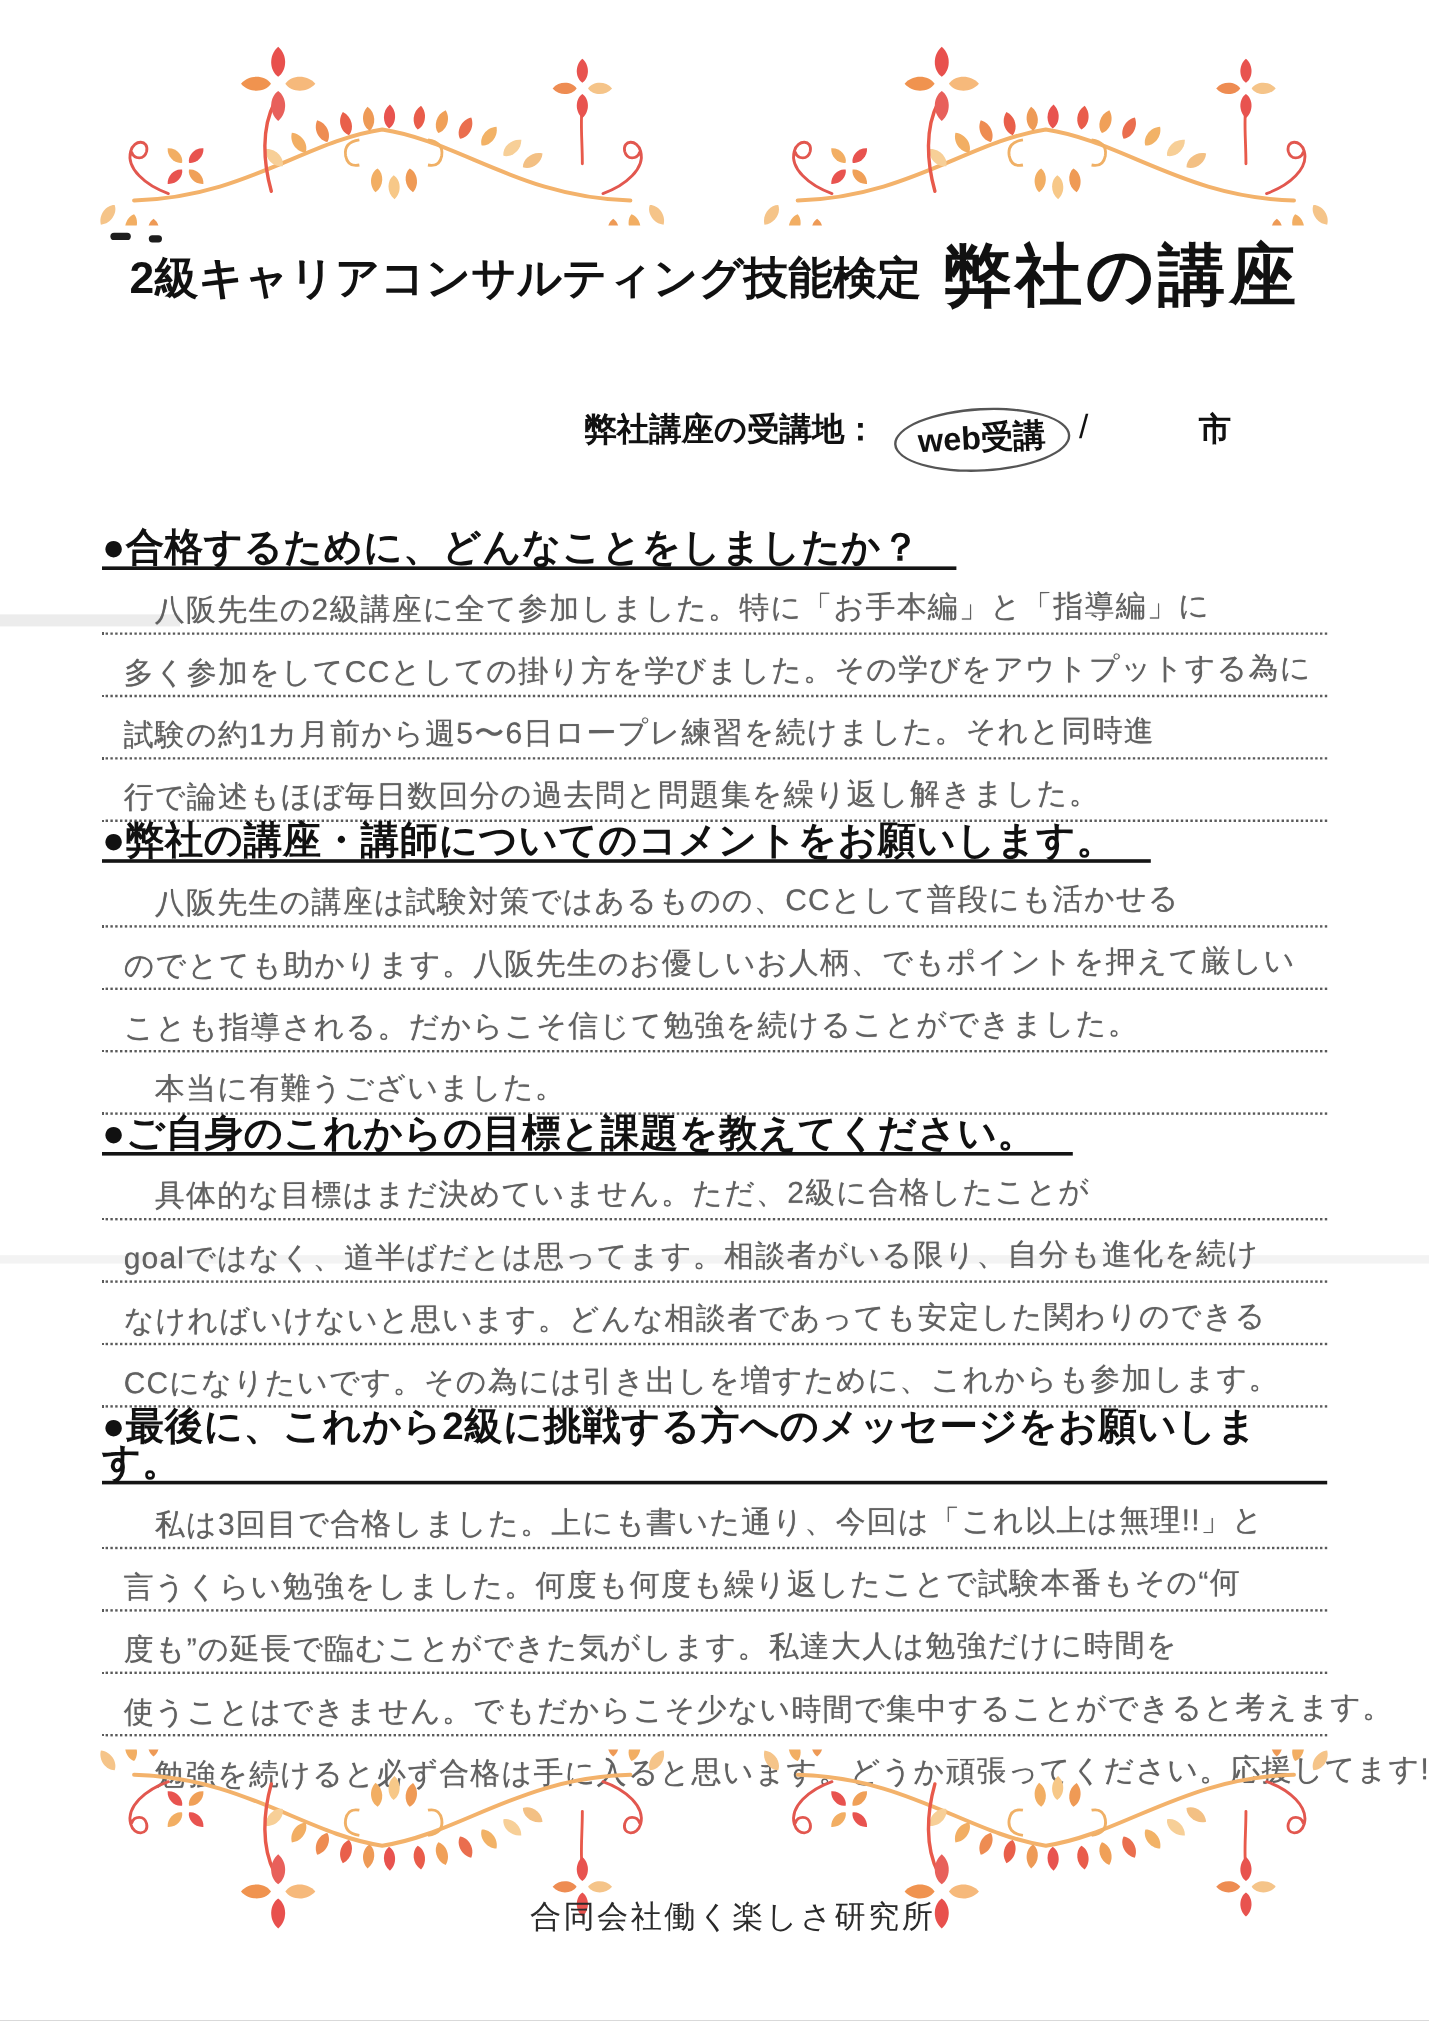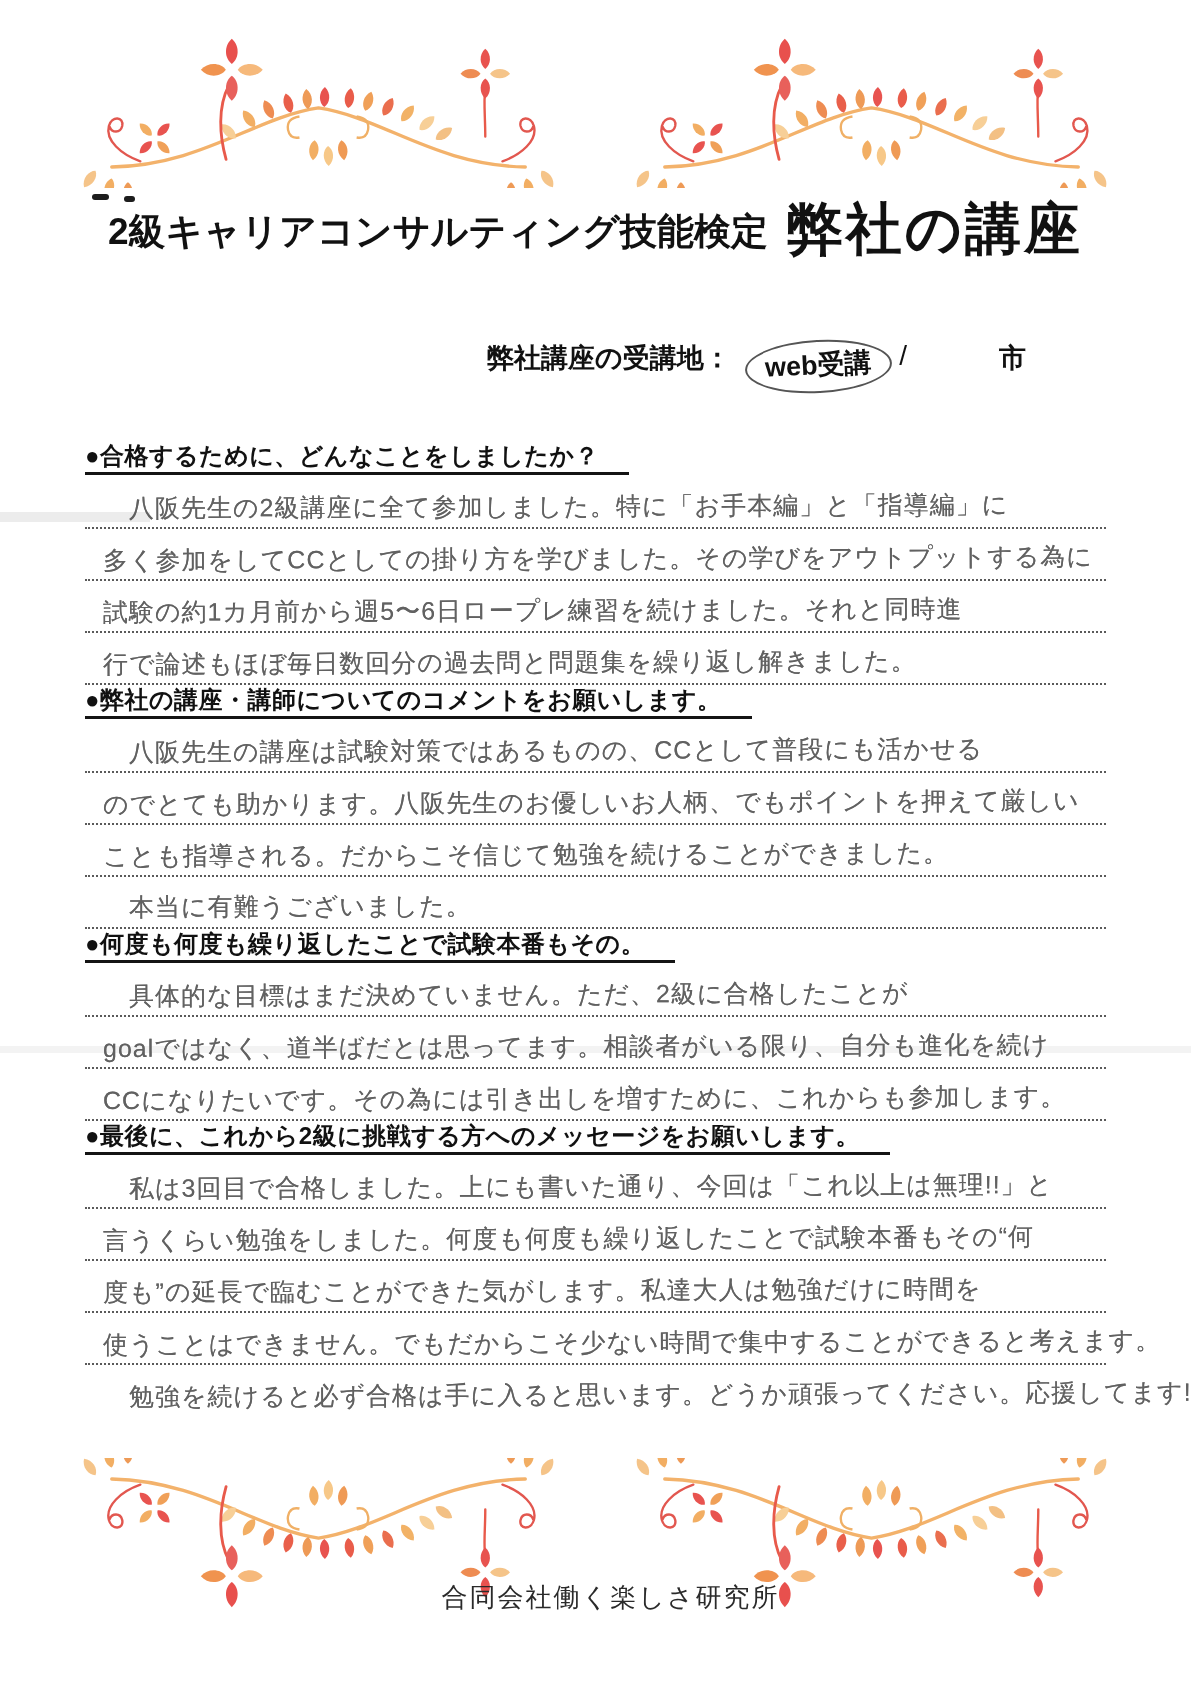--- a/index.html
+++ b/index.html
@@ -26,21 +26,21 @@
   
   .name-row{position:absolute;top:250px;left:628px;width:377px;height:70px;border-bottom:2px solid #222;display:flex;align-items:flex-end;}
   .name-label{font-size:27px;font-weight:700;padding-bottom:4px;}
   .redaction{width:225px;height:66px;background:#000;margin-left:2px;margin-bottom:-2px;}
   .loc-row{position:absolute;top:340px;left:487px;display:flex;align-items:flex-start;font-size:27px;font-weight:700;white-space:nowrap;}
   .loc-circle{display:inline-block;border:2px solid #555;border-radius:50%;padding:5px 18px 8px;margin-left:14px;transform:rotate(-3deg);font-weight:700;}
   .loc-sep{margin-left:8px;font-weight:400;font-size:28px;}
   .loc-city{margin-left:92px;}
   
   .content{position:absolute;top:441px;left:85px;width:1021px;}
-  .section-heading{font-size:24px;font-weight:800;line-height:30px;margin:16px 0 2px;letter-spacing:.5px;}
+  .section-heading{font-size:32px;font-weight:800;line-height:30px;margin:16px 0 2px;letter-spacing:.5px;}
   .section-heading:first-of-type,section:first-child .section-heading{margin-top:0;}
   .section-heading span{display:inline-block;border-bottom:3px solid #141414;padding:0 30px 1px 0;}
   .hw-line{height:50px;border-bottom:2px dotted #5a5a5a;display:flex;align-items:flex-end;white-space:nowrap;overflow:visible;}
   .hw-line.no-rule{border-bottom:none;}
   .hw{font-size:25px;color:#616161;letter-spacing:1px;padding:0 0 4px 18px;transform:rotate(-.25deg);text-shadow:0 0 .6px #8a8a8a;}
   
   .footer{position:absolute;top:1580px;left:15px;width:100%;text-align:center;font-size:26px;letter-spacing:2px;color:#2a2a2a;}
 </style>
 </head>
 <body>
@@ -165,26 +165,29 @@
         </div>
       <div class="hw-line">
           <span class="hw">ことも指導される。だからこそ信じて勉強を続けることができました。</span>
         </div>
       <div class="hw-line">
           <span class="hw">　本当に有難うございました。</span>
         </div>
     </section>
 
     <section>
-      <h2 class="section-heading"><span>●何度も何度も繰り返したことで試験本番もその。</span></h2>
+      <h2 class="section-heading"><span>●ご自身のこれからの目標と課題を教えてください。</span></h2>
       <div class="hw-line">
           <span class="hw">　具体的な目標はまだ決めていません。ただ、2級に合格したことが</span>
         </div>
       <div class="hw-line">
           <span class="hw">goalではなく、道半ばだとは思ってます。相談者がいる限り、自分も進化を続け</span>
+        </div>
+      <div class="hw-line">
+          <span class="hw">なければいけないと思います。どんな相談者であっても安定した関わりのできる</span>
         </div>
       <div class="hw-line">
           <span class="hw">CCになりたいです。その為には引き出しを増すために、これからも参加します。</span>
         </div>
     </section>
 
     <section>
       <h2 class="section-heading"><span>●最後に、これから2級に挑戦する方へのメッセージをお願いします。</span></h2>
       <div class="hw-line">
           <span class="hw">　私は3回目で合格しました。上にも書いた通り、今回は「これ以上は無理!!」と</span>

